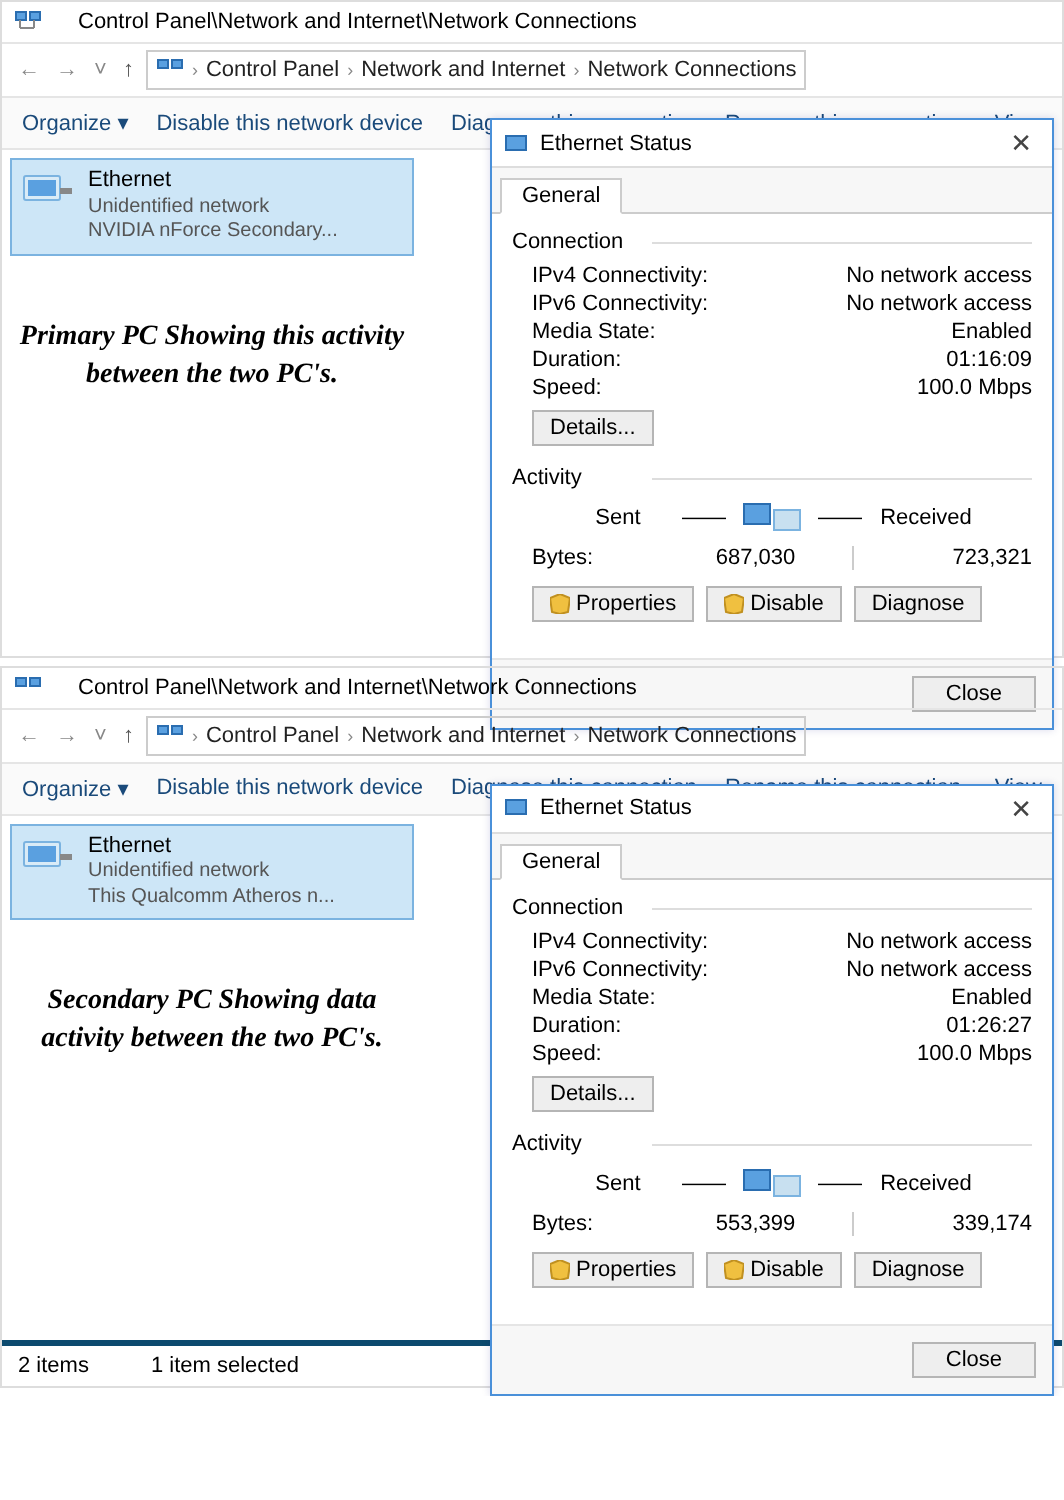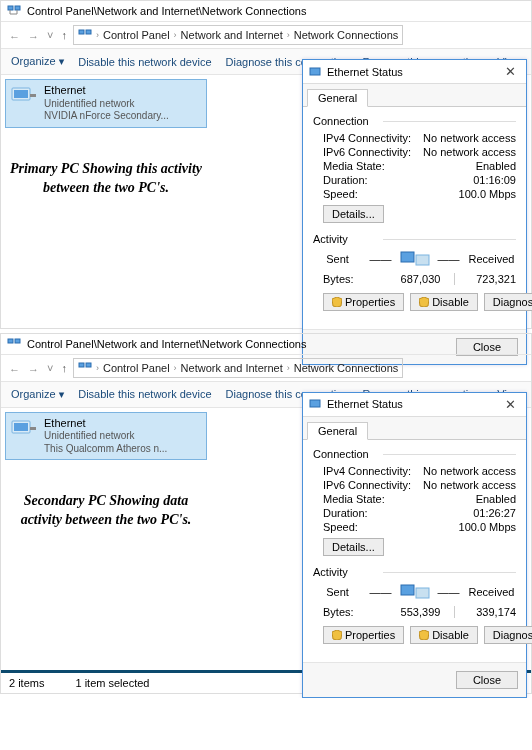--- a/index.html
+++ b/index.html
@@ -1,19 +1,19 @@
 <!DOCTYPE html>
 <html><head>
 <meta charset="utf-8">
 <style>
   * { box-sizing: border-box; margin: 0; padding: 0; font-family: "Segoe UI", Tahoma, sans-serif; font-size: 11px; color: #000; }
   body { background: #fff; width: 532px; }
   .panel { position: relative; border: 1px solid #ddd; margin-bottom: 4px; }
   
-  .pathtitle { display: flex; align-items: center; gap: 6px; padding: 3px 6px; color: #0066cc; }
+  .pathtitle { display: flex; align-items: center; gap: 18px; padding: 3px 6px; color: #0066cc; }
   .pathtitle svg { flex: 0 0 auto; }
   
   .navrow { display: flex; align-items: center; gap: 4px; padding: 3px 6px; border-top: 1px solid #e5e5e5; }
   .navarrow { color: #888; padding: 0 2px; }
   .uparrow { color: #555; padding: 0 2px; }
   .addrbar { display: flex; align-items: center; gap: 4px; border: 1px solid #ccc; padding: 2px 4px; flex: 0 0 auto; }
   .addrbar .crumb { color: #222; }
   .addrbar .sep { color: #888; font-size: 9px; }
   
   .toolbar { display: flex; align-items: center; gap: 14px; padding: 6px 10px; border-top: 1px solid #e5e5e5; border-bottom: 1px solid #e5e5e5; background: #fafafa; }
@@ -22,21 +22,21 @@
   
   .content { display: flex; align-items: flex-start; }
   .itemcard { width: 210px; padding: 4px; }
   .itemsel { background: #cde6f7; border: 1px solid #7bb3e0; display: flex; align-items: flex-start; gap: 6px; padding: 4px; }
   .itemsel .txts { line-height: 1.25; }
   .itemsel .t1 { color: #000; }
   .itemsel .t2 { color: #555; font-size: 10px; }
   .itemsel .t3 { color: #555; font-size: 10px; }
   .caption { width: 210px; margin: 28px 0 0 0; padding: 0 8px; text-align: center; font-family: "Times New Roman", serif; font-style: italic; font-size: 14px; font-weight: bold; line-height: 1.35; color: #000; }
   
-  .dialog { position: absolute; right: 4px; top: 58px; width: 225px; background: #fff; border: 1px solid #4a90d9; box-shadow: 0 0 4px rgba(0,0,120,.15); }
+  .dialog { position: absolute; right: 4px; top: 58px; width: 282px; background: #fff; border: 1px solid #4a90d9; box-shadow: 0 0 4px rgba(0,0,120,.15); }
   .dlgtitle { display: flex; align-items: center; padding: 4px 6px; border-bottom: 1px solid #ddd; background: #fff; }
   .dlgtitle .x { margin-left: auto; font-size: 13px; color: #444; padding: 0 4px; }
   .tabs { display: flex; border-bottom: 1px solid #ccc; padding: 4px 4px 0 4px; background: #f7f7f7; }
   .tab { background: #fff; border: 1px solid #ccc; border-bottom: 1px solid #fff; padding: 2px 10px; position: relative; top: 1px; }
   .dlgbody { padding: 8px 10px 10px 10px; }
   .group { margin-bottom: 8px; }
   .grouplabel { color: #000; margin-bottom: 4px; position: relative; }
   .grouplabel::after { content: ""; position: absolute; left: 70px; right: 0; top: 50%; border-top: 1px solid #ddd; }
   .kv { display: flex; padding: 1px 0 1px 10px; }
   .kv .k { flex: 1; color: #000; }

